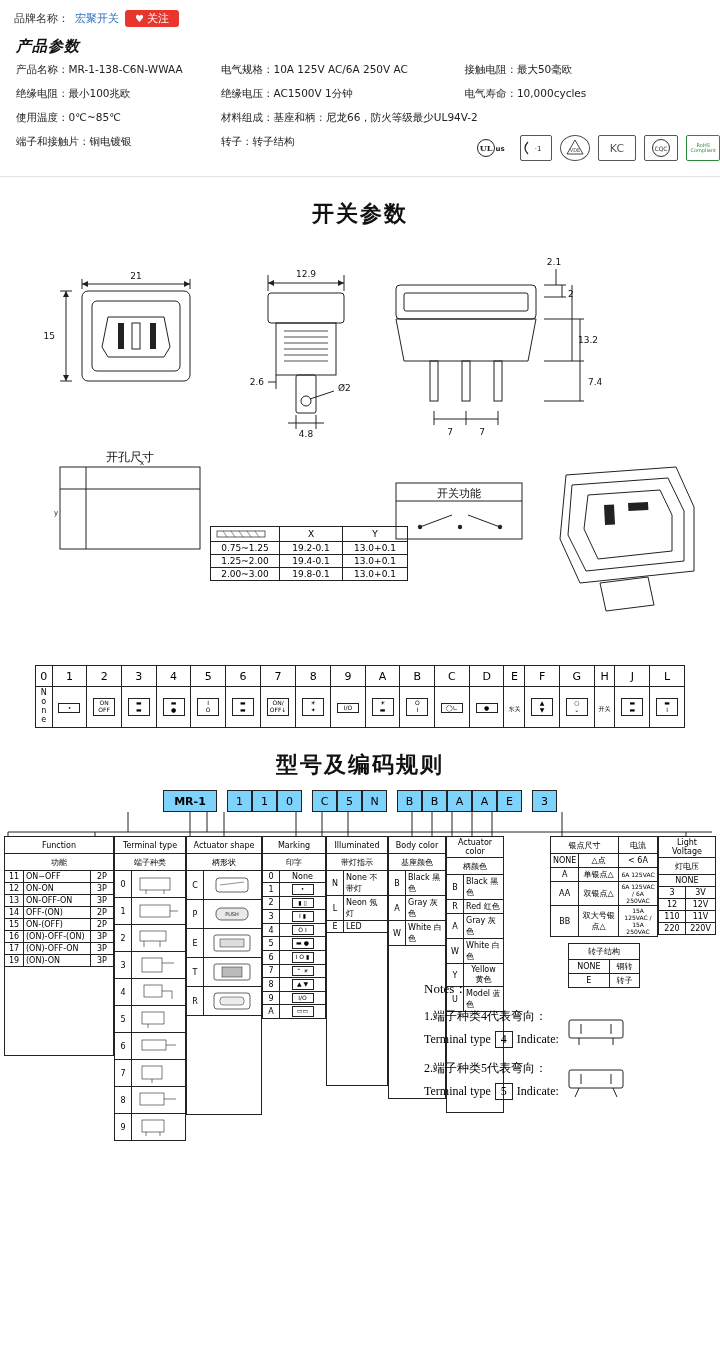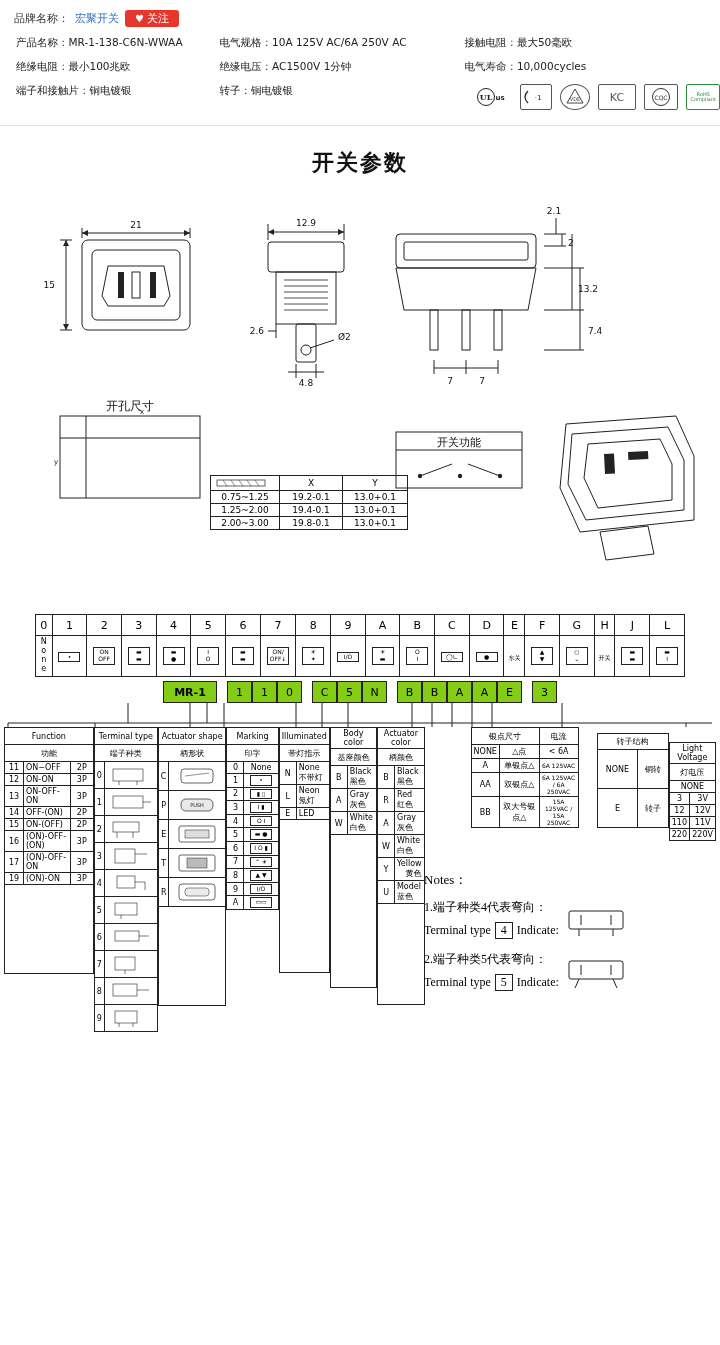--- a/index.html
+++ b/index.html
@@ -39,21 +39,21 @@
   .strip-table td{border:1px solid #222;text-align:center;vertical-align:middle;font-size:10px;}
   .strip-head td{height:18px;font-size:11px;}
   .strip-body td{height:38px;}
   .mini{font-size:6px;line-height:1.05;display:inline-block;}
   .kbox{display:inline-block;border:1px solid #222;padding:1px 2px;font-size:6px;line-height:1.1;min-width:16px;}
   .vert{writing-mode:vertical-rl;text-orientation:upright;font-size:8px;letter-spacing:0;}
 
   
   .coding{position:relative;margin-top:4px;}
   .code-top{display:flex;justify-content:center;align-items:center;gap:0;margin-bottom:0;}
-  .cbox{border:1px solid #222;height:20px;min-width:17px;display:flex;align-items:center;justify-content:center;font-size:11px;padding:0 3px;background:#84cc16;}
+  .cbox{border:1px solid #222;height:20px;min-width:17px;display:flex;align-items:center;justify-content:center;font-size:11px;padding:0 3px;background:#7dd3fc;}
   .cbox.wide{min-width:46px;font-weight:bold;}
   .gap{width:10px;}
 
   .tbl{border-collapse:collapse;font-size:8px;}
   .tbl td,.tbl th{border:1px solid #222;padding:1px 2px;text-align:center;vertical-align:middle;font-weight:normal;}
   .note-line{display:flex;align-items:center;gap:4px;margin:6px 0;font-size:12px;}
   .note-box{border:1px solid #222;padding:0 5px;font-size:12px;}
 </style>
 </head>
 <body>
@@ -63,36 +63,41 @@
   <div class="params-block">
     <div class="brand-row">
       <span class="brand-label">品牌名称：</span>
       <span class="brand-name">宏聚开关</span>
       <span class="follow-btn">
         <span class="heart">♥</span>
         <span>关注</span>
       </span>
     </div>
 
+    <div class="sec-title-it">产品参数</div>
 
     <table class="param-table">
       <tbody>
           <tr>
         <td class="c1">产品名称：MR-1-138-C6N-WWAA</td>
         <td class="c2">电气规格：10A 125V AC/6A 250V AC</td>
         <td class="c3">接触电阻：最大50毫欧</td>
       </tr>
       <tr>
         <td class="c1">绝缘电阻：最小100兆欧</td>
         <td class="c2">绝缘电压：AC1500V 1分钟</td>
         <td class="c3">电气寿命：10,000cycles</td>
       </tr>
       <tr>
+        <td class="c1">使用温度：0℃~85℃</td>
+        <td class="c2" colspan="2">材料组成：基座和柄：尼龙66，防火等级最少UL94V-2</td>
+      </tr>
+      <tr>
         <td class="c1">端子和接触片：铜电镀银</td>
-        <td class="c2">转子：铜电镀银</td>
+        <td class="c2">转子：转子结构</td>
         <td class="c3">
           <div class="certs">
             <div class="cert ul">
               <svg width="34" height="20" viewBox="0 0 34 20">
                     <circle cx="11" cy="10" r="8.5" fill="none" stroke="#222" stroke-width="1"></circle>
                     <text x="11" y="13" font-size="8" text-anchor="middle" font-family="DejaVu Serif,serif" font-weight="bold" fill="#222">UL</text>
                     <text x="25" y="13" font-size="7" text-anchor="middle" font-family="DejaVu Sans,sans-serif" fill="#222">us</text>
                   </svg>
             </div>
             <div class="cert">
@@ -326,20 +331,21 @@
         <td><span class="kbox">▲<br>▼</span></td>
         <td><span class="kbox">○<br>⌄</span></td>
         <td><span class="mini">开关</span></td>
         <td><span class="kbox">▬<br>▬</span></td>
         <td><span class="kbox">▬<br>I</span></td>
       </tr>
     </tbody>
       </table>
   </div>
 
+  <div class="big-heading">型号及编码规则</div>
 
   <div class="coding">
 
     <div class="code-top">
       <div class="cbox wide">MR-1</div>
       <div class="gap"></div>
       <div class="cbox">1</div>
       <div class="cbox">1</div>
       <div class="cbox">0</div>
       <div class="gap"></div>
@@ -726,33 +732,33 @@
         <tr>
               <td>A</td>
               <td style="text-align:left">Gray 灰色</td>
             </tr>
         <tr>
               <td>W</td>
               <td style="text-align:left">White 白色</td>
             </tr>
         <tr>
               <td>Y</td>
-              <td style="text-align:right">Yellow 黄色</td>
+              <td style="text-align:center">Yellow 黄色</td>
             </tr>
         <tr>
               <td>U</td>
               <td style="text-align:left">Model 蓝色</td>
             </tr>
         <tr>
               <td colspan="2" style="height:98px"></td>
             </tr>
       </tbody>
         </table>
 
-      <div style="display:flex;flex-direction:row;padding-left:46px;">
+      <div style="display:flex;flex-direction:column;padding-left:46px;">
         <table class="tbl" style="width:108px;">
           <tbody>
               <tr>
             <td colspan="2" style="height:14px">银点尺寸</td>
             <td style="height:14px;width:34px">电流</td>
           </tr>
           <tr>
             <td style="width:22px">NONE</td>
             <td>△点</td>
             <td>&lt; 6A</td>
@@ -784,21 +790,21 @@
                 <td>铜转</td>
               </tr>
           <tr>
                 <td>E</td>
                 <td>转子</td>
               </tr>
         </tbody>
           </table>
       </div>
 
-      <table class="tbl" style="width:58px;align-self:flex-start;margin-top:15px;">
+      <table class="tbl" style="width:58px;align-self:flex-start;">
         <tbody>
             <tr>
               <td colspan="2" style="height:14px">Light Voltage</td>
             </tr>
         <tr>
               <td colspan="2" style="height:14px">灯电压</td>
             </tr>
         <tr>
               <td colspan="2">NONE</td>
             </tr>

